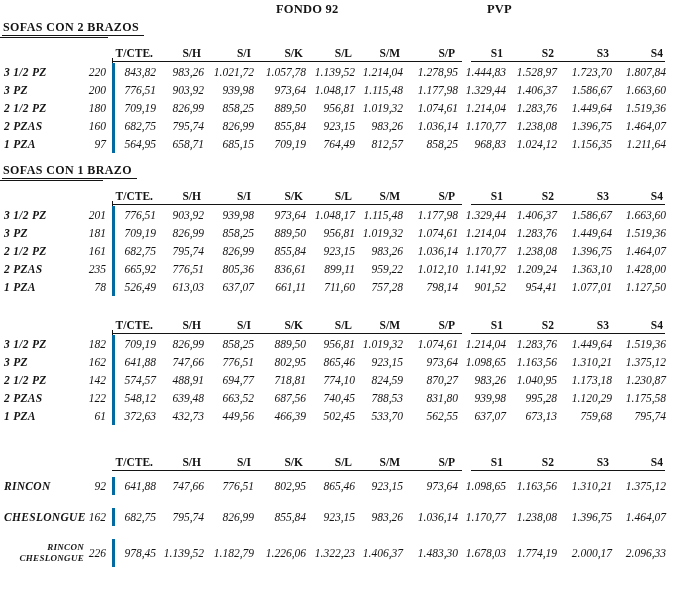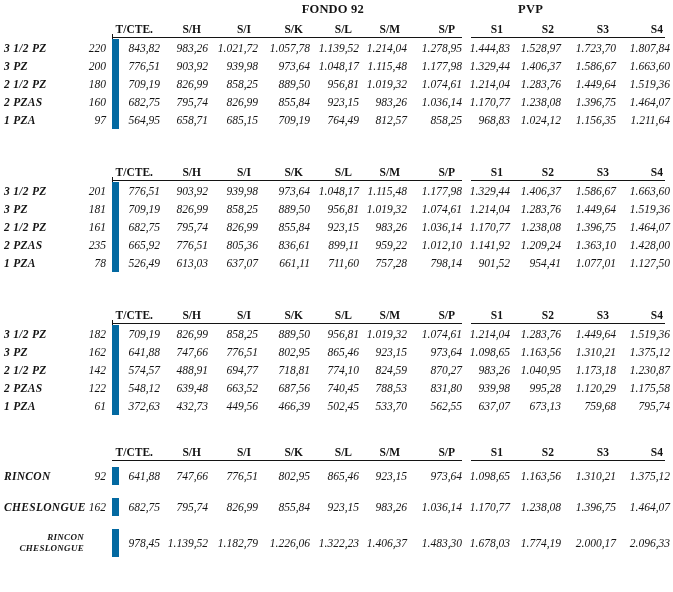--- a/index.html
+++ b/index.html
@@ -7,40 +7,40 @@
     position:relative;
     width:673px;height:592px;
     background:#ffffff;
     color:#141414;
     font-family:"Liberation Serif", serif;
     overflow:hidden;
   }
   .group-header{
     position:absolute;top:2px;
     font-weight:bold;font-size:12.5px;line-height:14px;
-    text-align:right;letter-spacing:.2px;
+    text-align:left;letter-spacing:.2px;
   }
   .group-header.fondo{left:276px;width:88px;}
   .group-header.pvp{left:487px;width:56px;}
 
   .section{position:absolute;left:0;right:0;}
 
   .section-title{height:14px;line-height:13px;margin-left:2px;}
   .title-text{
     display:inline-block;position:relative;
     font-weight:bold;font-size:12px;letter-spacing:.4px;
     padding:0 5px 1px 1px;
     border-bottom:1px solid #141414;
   }
   .title-text::after{
     content:"";position:absolute;left:-2px;bottom:-3px;
     width:76%;border-bottom:1px solid #141414;
   }
 
-  .col-header{position:relative;margin-top:3px;height:15px;}
+  .col-header{position:relative;margin-top:13px;height:15px;}
   .grid{
     display:grid;
     grid-template-columns:43px 48px 50px 52px 49px 48px 55px 48px 51px 55px 54px;
     width:553px;
   }
   .col-header .grid{
     position:absolute;left:112px;top:0;
     font-weight:bold;font-size:11.5px;line-height:14px;
   }
   .hcell,.cell{text-align:right;padding-right:2px;white-space:nowrap;}
@@ -57,39 +57,40 @@
   .row .label{
     position:absolute;left:4px;top:0;
     font-weight:bold;letter-spacing:.3px;white-space:nowrap;
   }
   .row .qty{
     position:absolute;left:40px;width:66px;top:0;
     text-align:right;
   }
   .row .vals{
     position:absolute;left:112px;top:0;bottom:0;
-    border-left:7px solid #0369a1;
+    border-left:3px solid #0369a1;
     align-content:center;
   }
   .rows.spaced .row{margin-top:13px;padding-left:48px;}
   .rows.spaced .row:first-child{margin-top:7px;}
   .row.tall{height:28px;line-height:28px;}
   .row.tall .label{
     left:2px;width:82px;top:3px;
     font-size:9px;line-height:10.5px;text-align:right;
   }
 </style>
 </head>
 <body>
 
 <div class="page">
   <div class="group-header fondo">FONDO 92</div>
   <div class="group-header pvp">PVP</div>
   <div id="sections">
       <section class="section" style="top: 19px;">
+        <div class="section-title"><span class="title-text">SOFAS CON 2 BRAZOS</span></div>
         <div class="col-header">
           <div class="grid">
             <span class="hcell">T/CTE.</span>
             <span class="hcell">S/H</span>
             <span class="hcell">S/I</span>
             <span class="hcell">S/K</span>
             <span class="hcell">S/L</span>
             <span class="hcell">S/M</span>
             <span class="hcell">S/P</span>
             <span class="hcell">S1</span>
@@ -182,20 +183,21 @@
               <span class="cell">858,25</span>
               <span class="cell">968,83</span>
               <span class="cell">1.024,12</span>
               <span class="cell">1.156,35</span>
               <span class="cell">1.211,64</span>
             </div>
           </div>
         </div>
       </section>
       <section class="section" style="top: 162px;">
+        <div class="section-title"><span class="title-text">SOFAS CON 1 BRAZO</span></div>
         <div class="col-header">
           <div class="grid">
             <span class="hcell">T/CTE.</span>
             <span class="hcell">S/H</span>
             <span class="hcell">S/I</span>
             <span class="hcell">S/K</span>
             <span class="hcell">S/L</span>
             <span class="hcell">S/M</span>
             <span class="hcell">S/P</span>
             <span class="hcell">S1</span>
@@ -448,20 +450,21 @@
               <span class="cell">983,26</span>
               <span class="cell">1.036,14</span>
               <span class="cell">1.170,77</span>
               <span class="cell">1.238,08</span>
               <span class="cell">1.396,75</span>
               <span class="cell">1.464,07</span>
             </div>
           </div>
           <div class="row tall">
             <span class="label">RINCON<br>CHESLONGUE</span>
+            <span class="qty">226</span>
             <div class="vals grid">
               <span class="cell">978,45</span>
               <span class="cell">1.139,52</span>
               <span class="cell">1.182,79</span>
               <span class="cell">1.226,06</span>
               <span class="cell">1.322,23</span>
               <span class="cell">1.406,37</span>
               <span class="cell">1.483,30</span>
               <span class="cell">1.678,03</span>
               <span class="cell">1.774,19</span>

